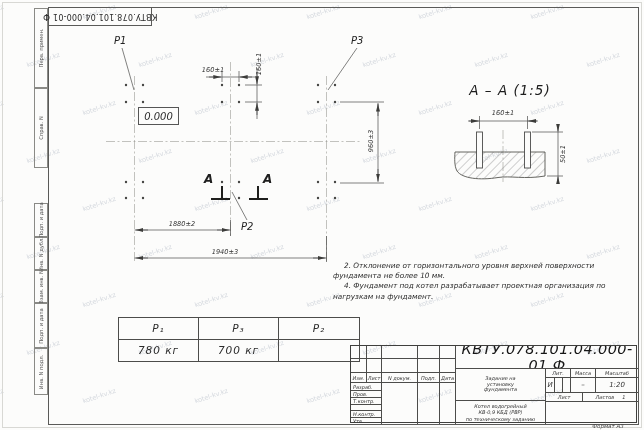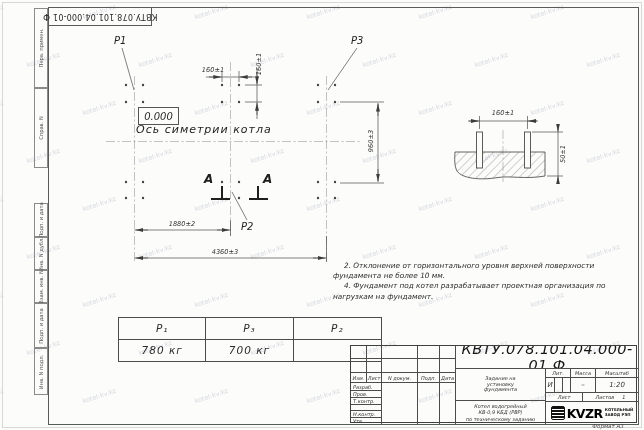--- a/index.html
+++ b/index.html
@@ -27,21 +27,21 @@
     font-style:italic;font-size:10px;}
   .axis-label{position:absolute;left:136px;top:123px;font-style:italic;font-size:11px;letter-spacing:1px;color:#222;}
   .sec-letter{position:absolute;font-style:italic;font-size:12px;font-weight:bold;color:#1e1e1e;}
   .sec-title{position:absolute;left:455px;top:82px;width:110px;text-align:center;
     font-style:italic;font-size:13.5px;letter-spacing:1px;color:#1d1d1d;}
   
   .notes{position:absolute;left:333px;top:261px;width:294px;font-style:italic;
     font-size:7.3px;line-height:1.4;color:#2e2e2e;}
   .notes p{margin:0;text-indent:11px;}
   
-  .ltable{position:absolute;left:118px;top:317px;width:264px;height:45px;
+  .ltable{position:absolute;left:118px;top:317px;width:242px;height:45px;
     display:grid;grid-template-columns:1fr 1fr 1fr;grid-template-rows:1fr 1fr;
     border:1.1px solid #4c4c4a;box-sizing:border-box;}
   .ltable div{border-right:1px solid #4c4c4a;border-bottom:1px solid #4c4c4a;
     display:flex;align-items:center;justify-content:center;
     font-style:italic;font-size:10.5px;letter-spacing:1px;}
   .ltable div:nth-child(3n){border-right:none;}
   .ltable div:nth-child(n+4){border-bottom:none;}
   
   .tb{position:absolute;left:350px;top:345px;width:287px;height:78px;border:1.2px solid #3f3f3d;
       box-sizing:border-box;font-style:italic;}
@@ -257,31 +257,31 @@
       <rect x="476.5" y="132" width="6" height="36" fill="#fcfcfb" stroke="#4c4c4a" stroke-width="0.9"></rect>
       <rect x="524.5" y="132" width="6" height="36" fill="#fcfcfb" stroke="#4c4c4a" stroke-width="0.9"></rect>
     </g>
   </svg>
 
   <div class="plabel" style="left:114px;top:35px;">P1</div>
   <div class="plabel" style="left:351px;top:35px;">P3</div>
   <div class="plabel" style="left:241px;top:221px;">P2</div>
 
   <div class="elev-box ctr">0.000</div>
-  <div class="axis-label">Ось симетрии котла</div>
 
   <div class="sec-letter" style="left:204px;top:172px;">А</div>
   <div class="sec-letter" style="left:263px;top:172px;">А</div>
 
   <div class="dim" style="left:193px;top:66px;width:40px;">160±1</div>
   <div class="dim rot" style="left:239px;top:60px;width:40px;">160±1</div>
   <div class="dim rot" style="left:351px;top:137px;width:40px;">960±3</div>
   <div class="dim" style="left:157px;top:220px;width:50px;">1880±2</div>
-  <div class="dim" style="left:200px;top:248px;width:50px;">4360±3</div>
-
+  <div class="dim" style="left:200px;top:248px;width:50px;">1940±3</div>
+
+  <div class="sec-title">А – А (1:5)</div>
   <div class="dim" style="left:483px;top:109px;width:40px;">160±1</div>
   <div class="dim rot" style="left:543px;top:150px;width:40px;">50±1</div>
 
   <div class="notes">
     <p>2. Отклонение от горизонтального уровня верхней поверхности фундамента не более 10 мм.</p>
     <p>4. Фундамент под котел разрабатывает проектная организация по нагрузкам на фундамент.</p>
   </div>
 
   <div class="ltable">
     <div>P₁</div>
@@ -346,26 +346,16 @@
     <div class="cell" style="left:212px;top:32px;width:8px;height:15px;"></div>
     <div class="cell" style="left:220px;top:32px;width:25px;height:15px;font-size:7px;">–</div>
     <div class="cell nor" style="left:245px;top:32px;width:42px;height:15px;font-size:7px;">1:20</div>
 
     <div class="cell" style="left:195px;top:47px;width:37px;height:9px;">Лист</div>
     <div class="cell nor" style="left:232px;top:47px;width:55px;height:9px;gap:8px;">
       <span>Листов</span>
       <span>1</span>
     </div>
 
-    <div class="cell nob nor" style="left:195px;top:56px;width:92px;height:22px;">
-      <div class="brand">
-        <span class="brand-emblem"></span>
-        <span class="brand-name">KVZR</span>
-        <span class="brand-sub">
-          <span>КОТЕЛЬНЫЙ</span><br>
-          <span>ЗАВОД РЭП</span>
-        </span>
-      </div>
-    </div>
   </div>
 
   <div class="format-note">Формат А3</div>
 </div>
 
 </body></html>

